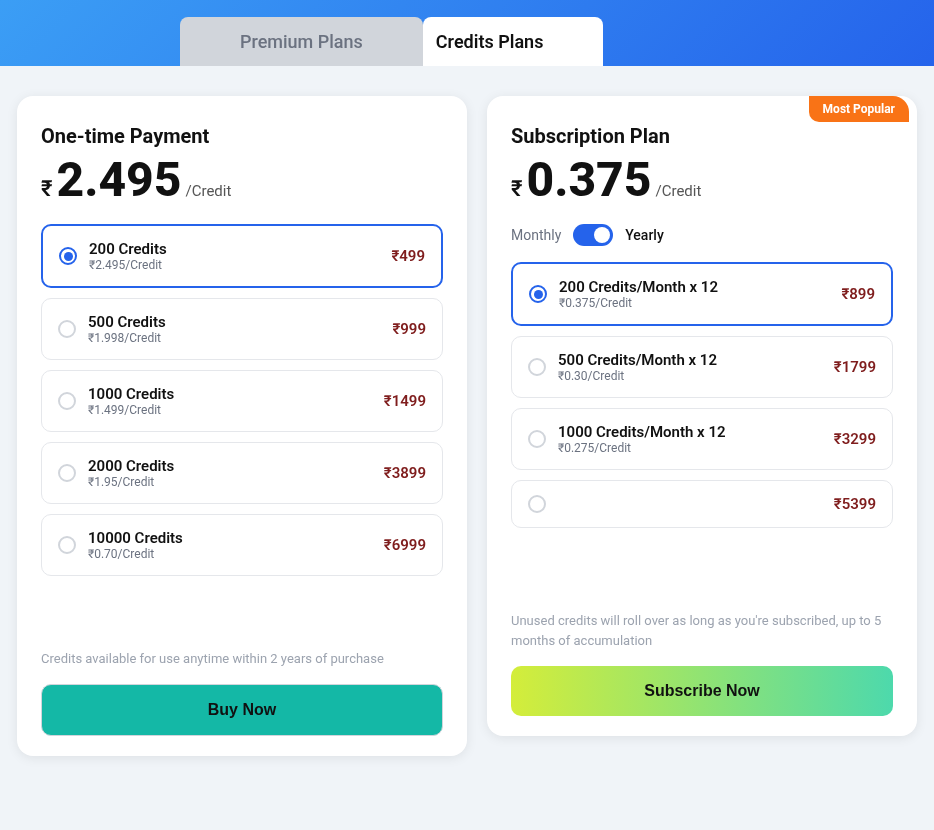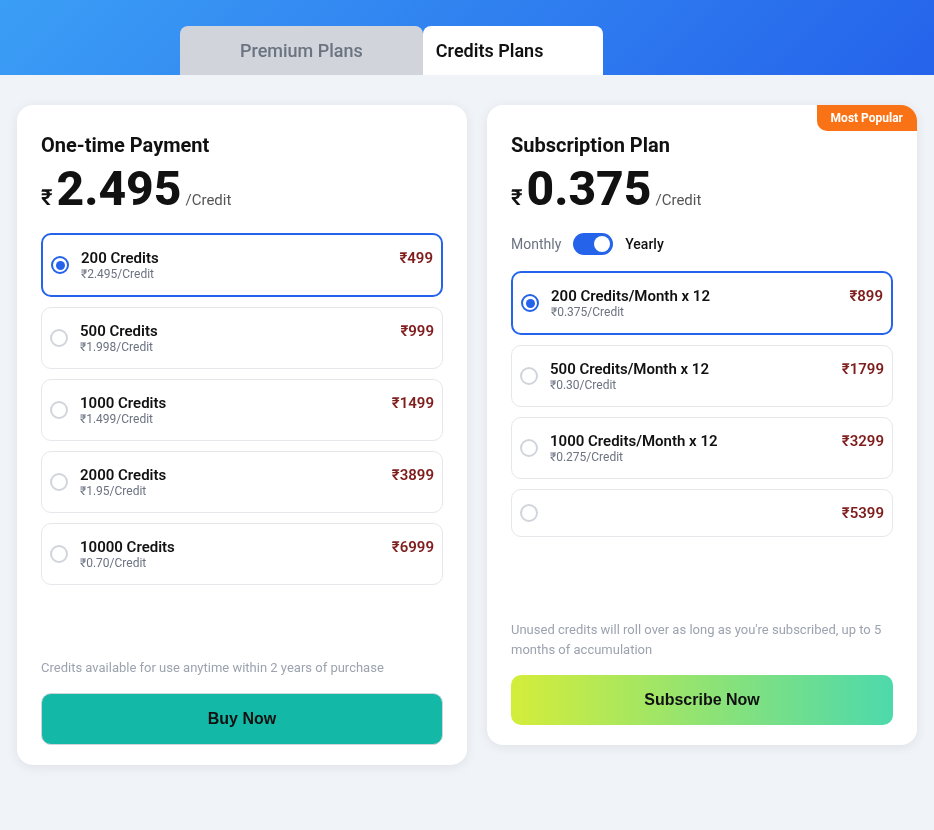--- a/index.html
+++ b/index.html
@@ -6,21 +6,21 @@
     body {
       font-family: -apple-system, BlinkMacSystemFont, 'Segoe UI', Roboto, sans-serif;
       background: #f0f4f8;
       min-height: 830px;
       width: 934px;
     }
 
     
     .header {
       background: linear-gradient(135deg, #3b9ef5 0%, #2563eb 100%);
-      height: 75px;
+      height: 66px;
       display: flex;
       align-items: flex-end;
       padding: 0 180px;
     }
     .tab {
       padding: 14px 60px;
       font-size: 18px;
       font-weight: 500;
       cursor: pointer;
       border-radius: 8px 8px 0 0;
@@ -99,25 +99,25 @@
 
     
     .option-list {
       display: flex;
       flex-direction: column;
       gap: 10px;
       flex: 1;
     }
     .option-item {
       display: flex;
-      align-items: flex-start;
+      align-items: center;
       justify-content: space-between;
       border: 1.5px solid #e5e7eb;
       border-radius: 10px;
-      padding: 14px 8px;
+      padding: 14px 16px;
       cursor: pointer;
       transition: border-color 0.15s;
     }
     .option-item.selected {
       border-color: #2563eb;
       border-width: 2px;
     }
     .option-left {
       display: flex;
       align-items: center;
@@ -190,21 +190,21 @@
       font-weight: 700;
       color: #111;
       cursor: pointer;
       margin-top: auto;
     }
 
     
     .most-popular-badge {
       position: absolute;
       top: 0;
-      right: 0;
+      right: 8px;
       background: #f97316;
       color: #fff;
       font-size: 12px;
       font-weight: 700;
       padding: 6px 14px;
       border-radius: 0 16px 0 10px;
     }
 
     
     .toggle-row {

